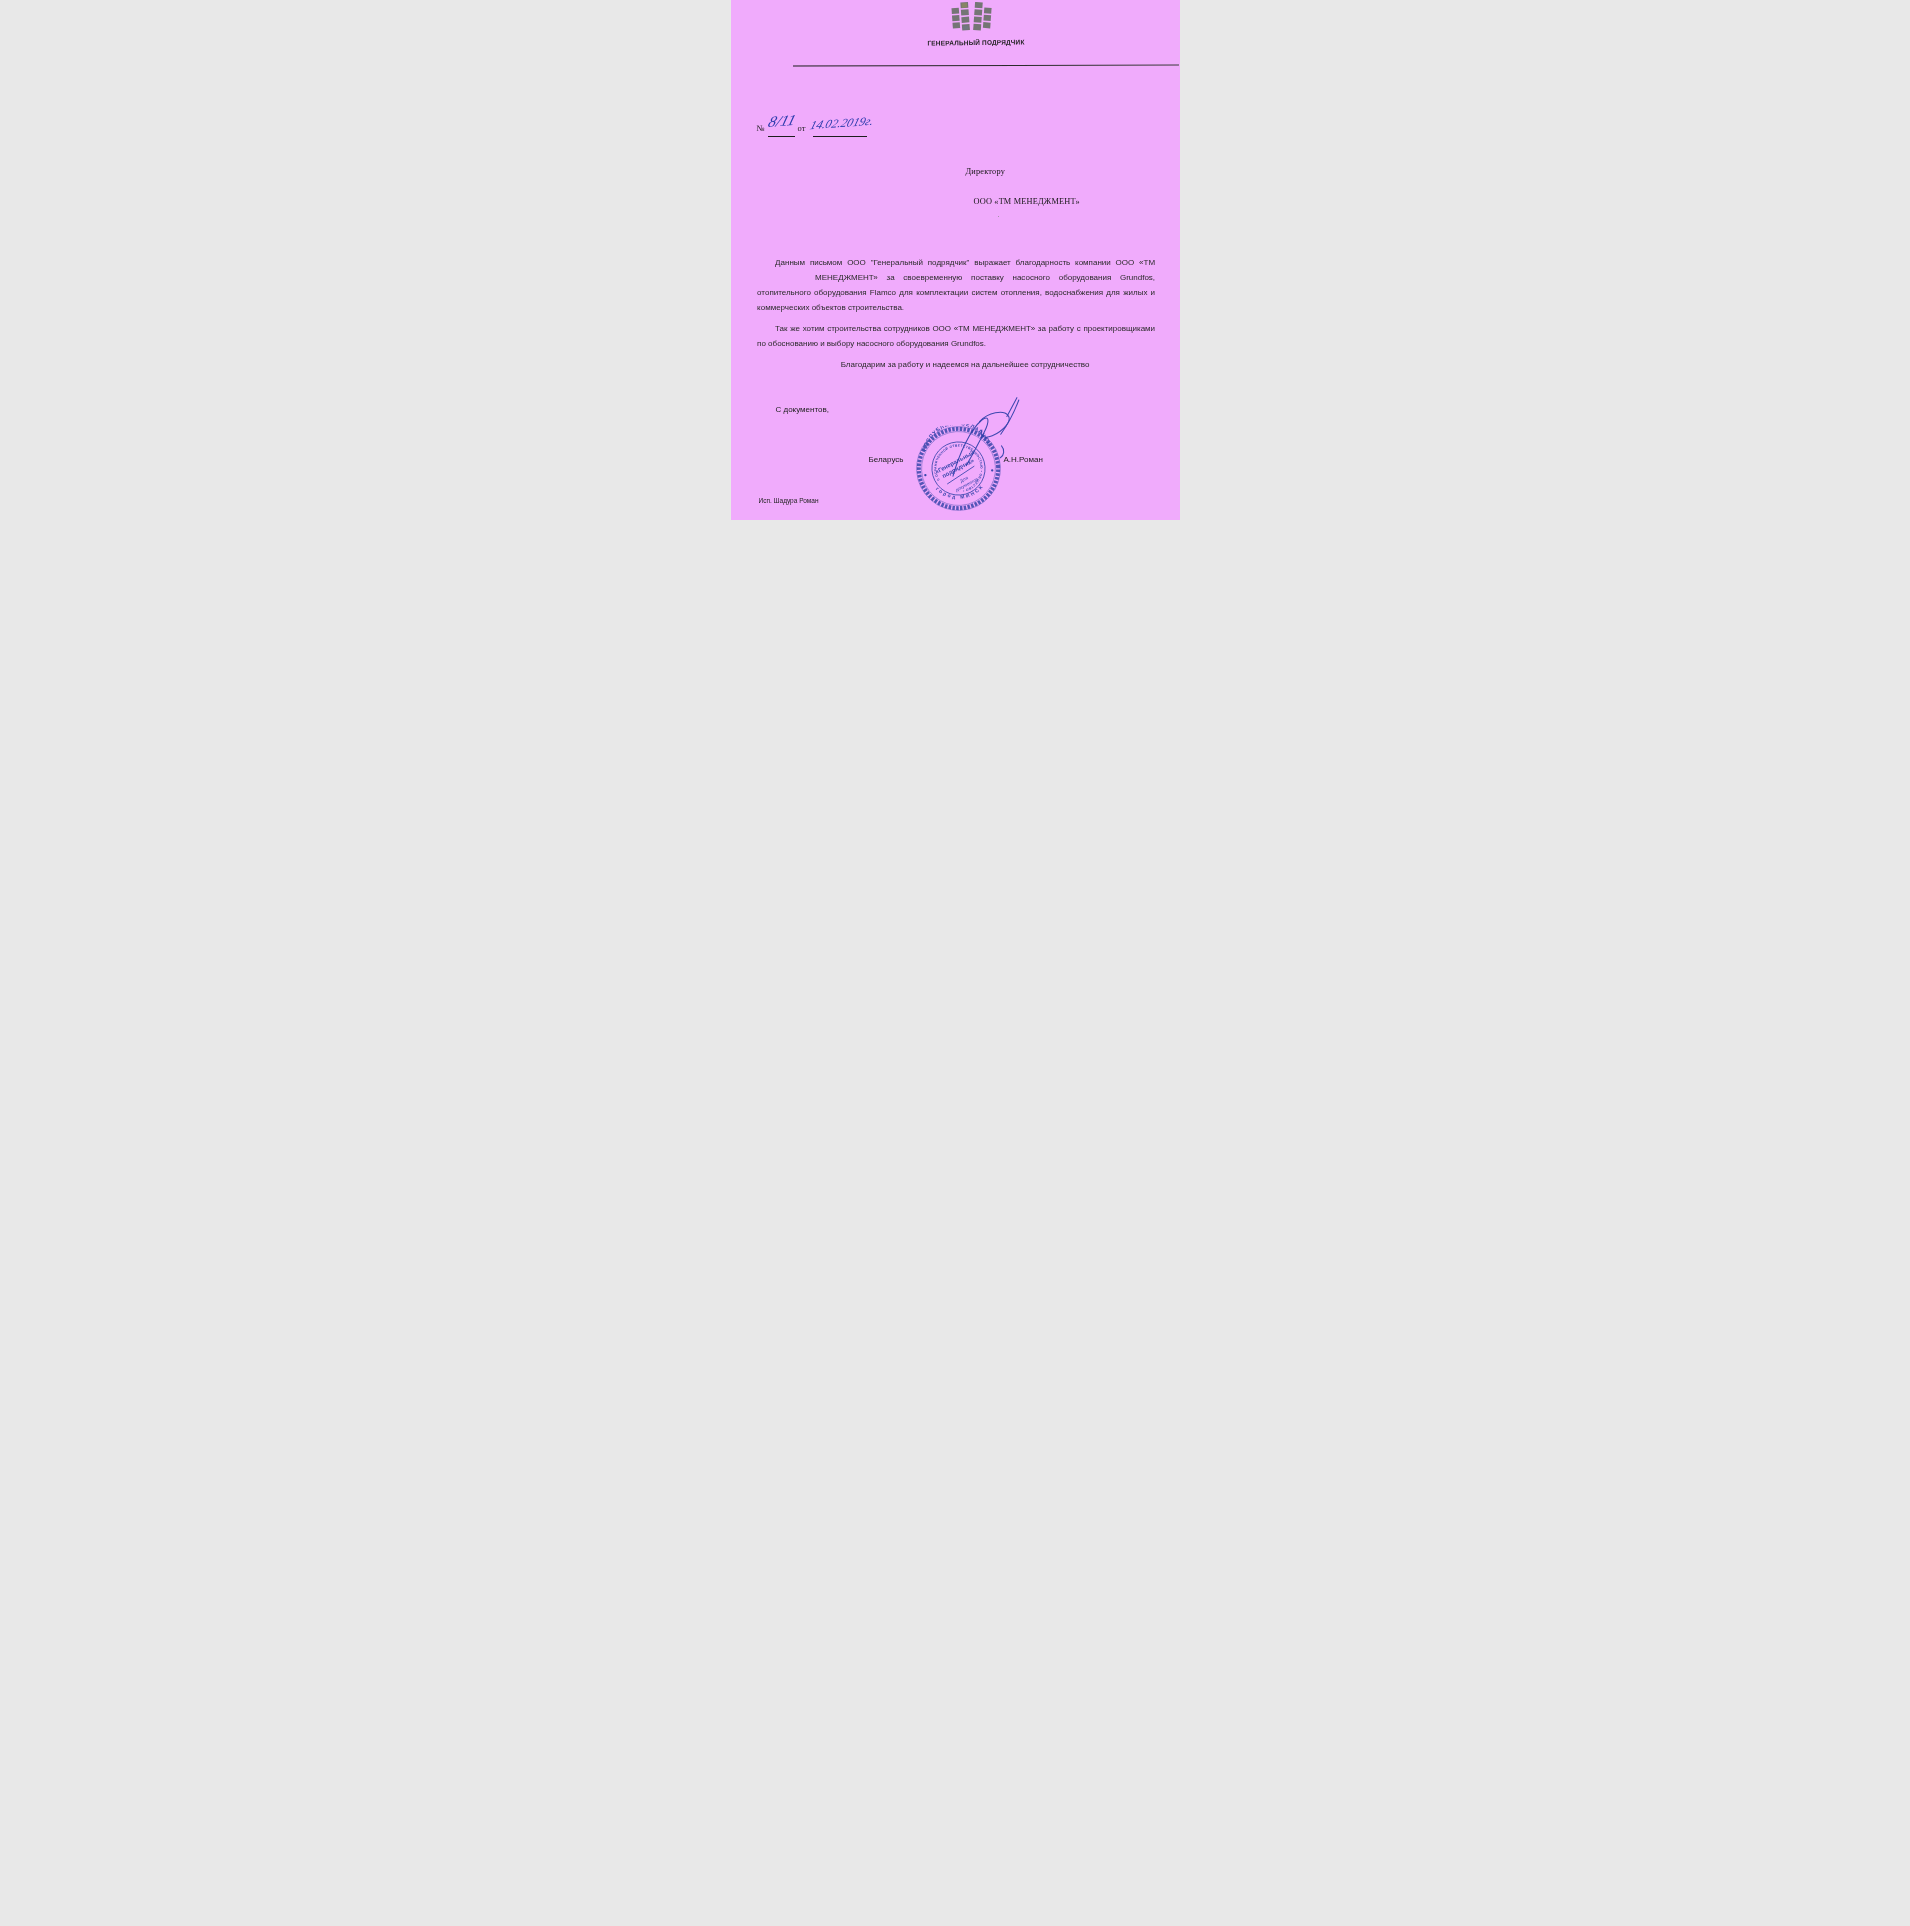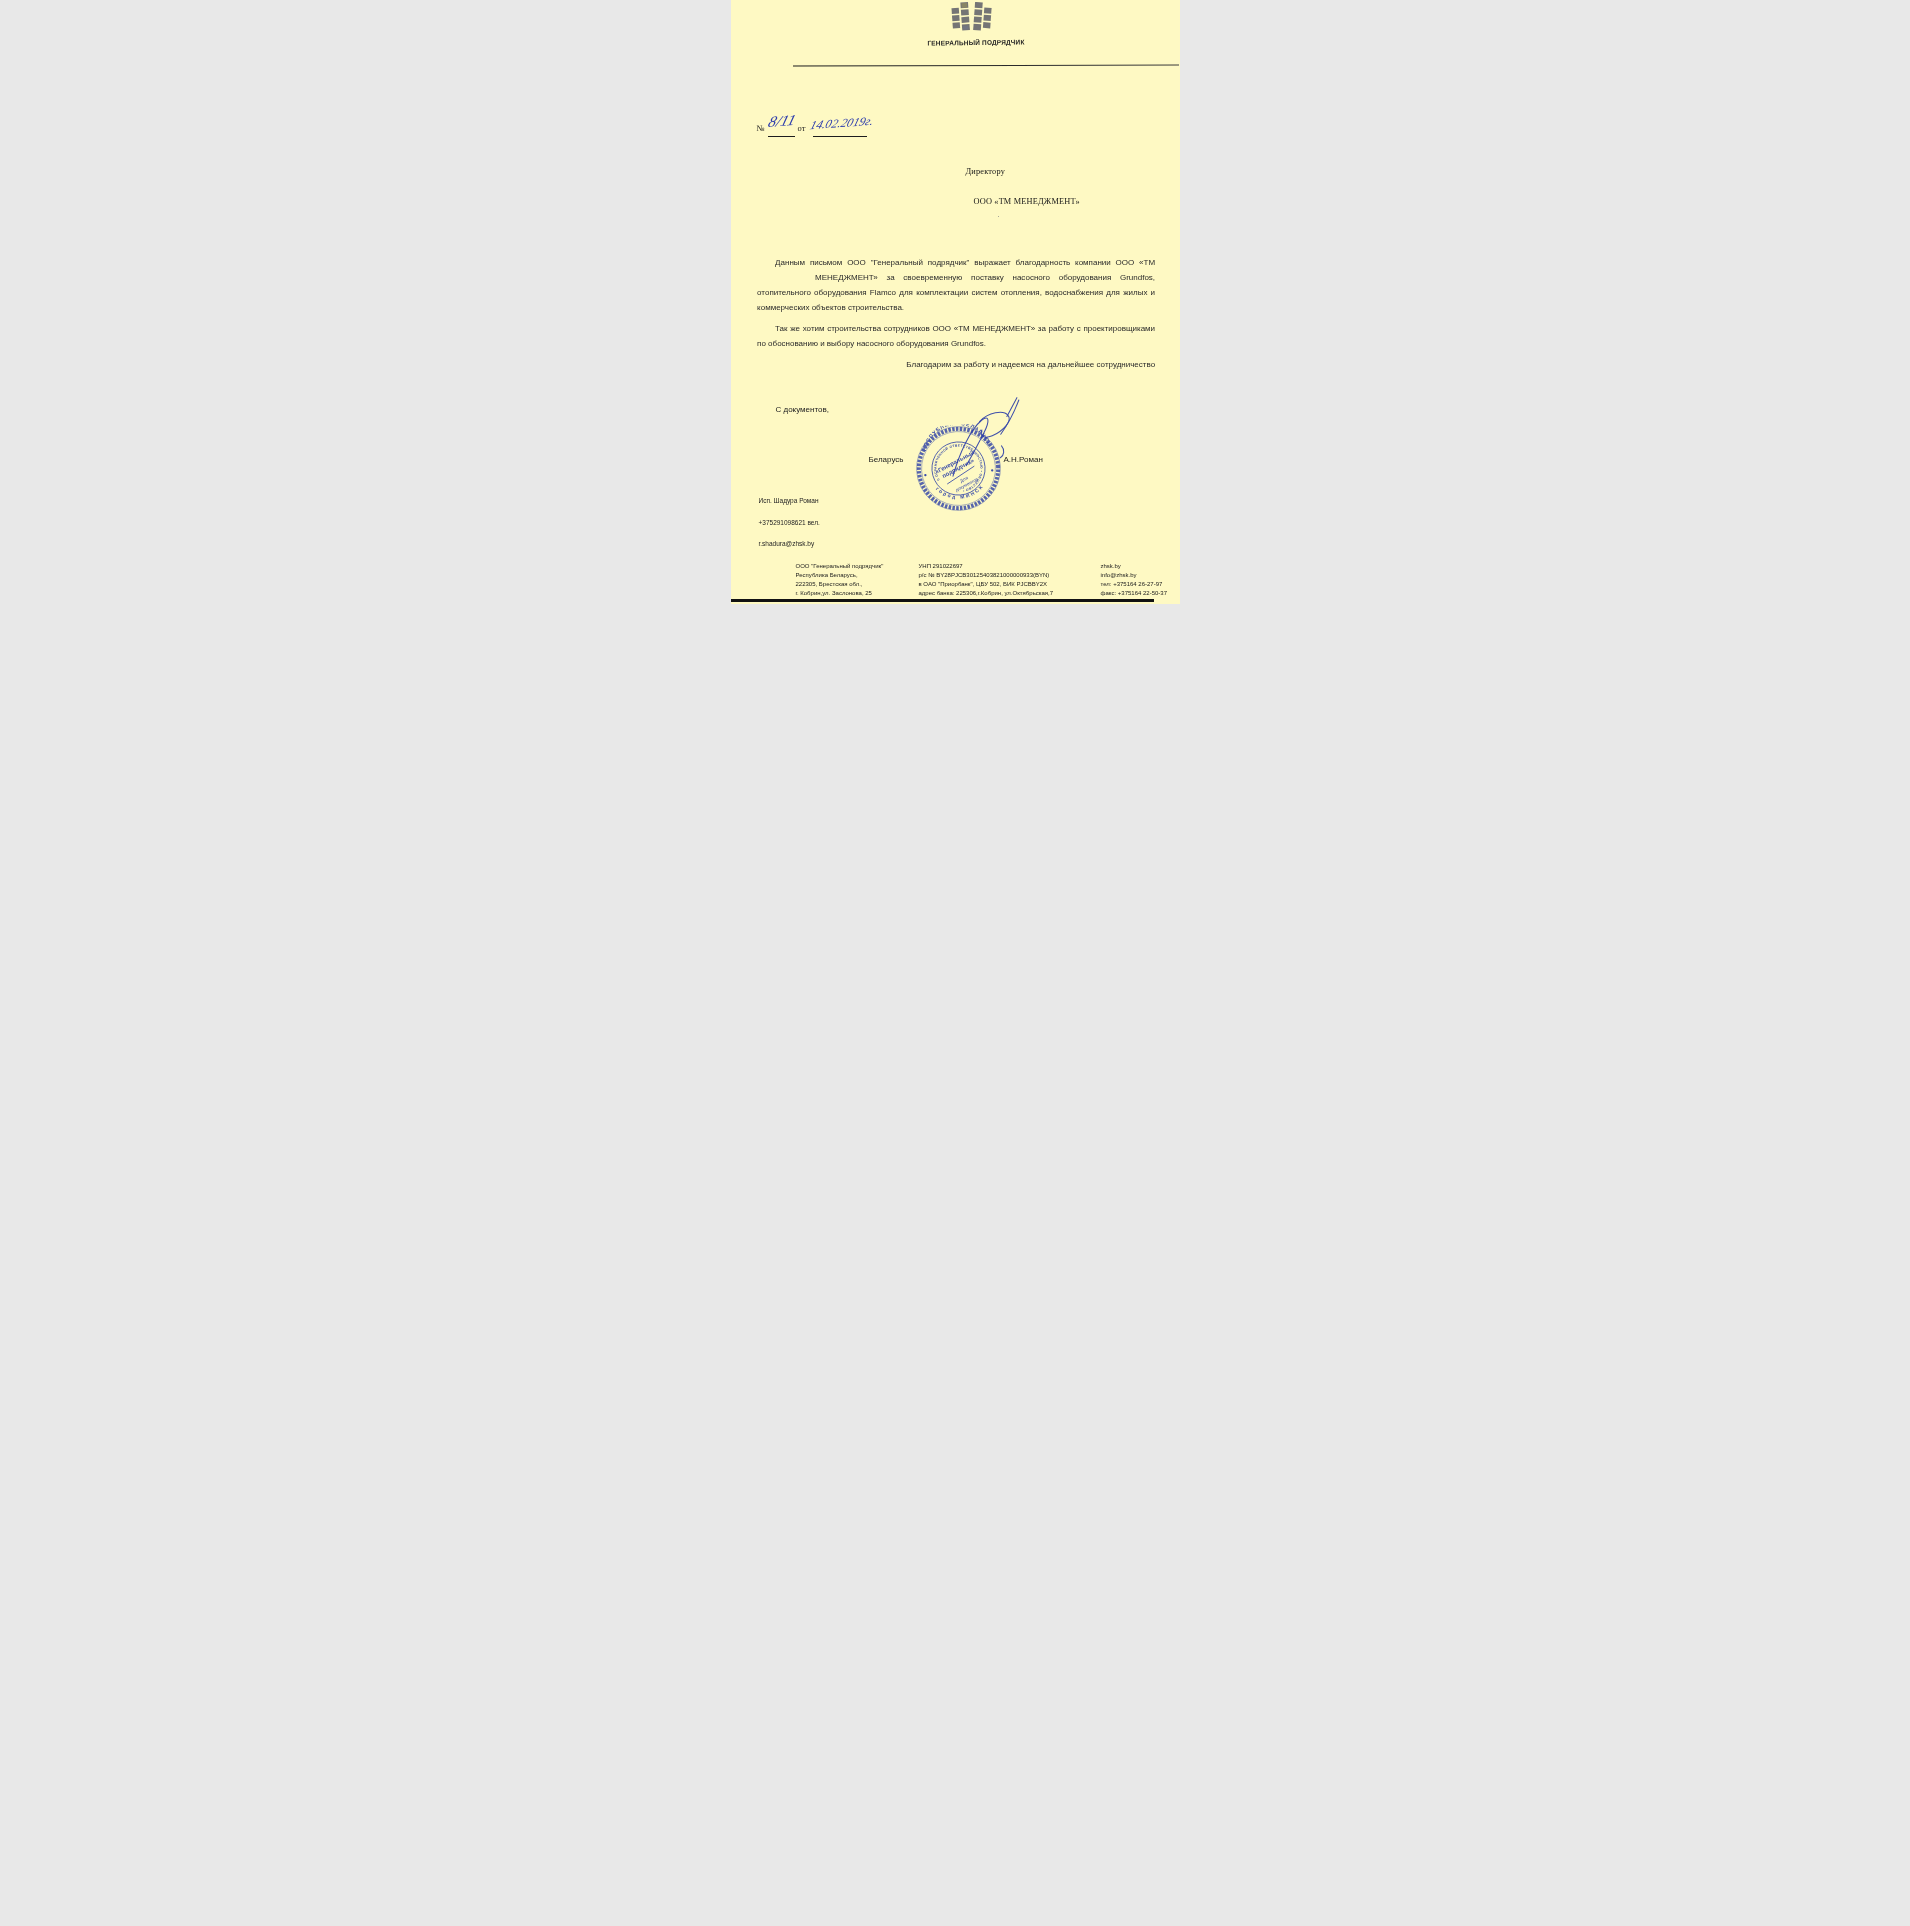--- a/index.html
+++ b/index.html
@@ -1,20 +1,20 @@
 <!DOCTYPE html>
 <html style="font-size:6.2px"><head>
 <meta charset="utf-8">
 <style>
   html,body{margin:0;padding:0;background:#e8e8e8;}
   .page{
     position:relative;
-    width:449px;height:604px;
+    width:449px;height:520px;
     margin:0 auto;
-    background:#fef9c3;
+    background:#f0abfc;
     overflow:hidden;
     font-family:"Liberation Sans",sans-serif;
     color:#262626;
   }
   .abs{position:absolute;}
 
   
   .lh-title{
     left:172px;top:39px;width:146px;
     text-align:center;
@@ -45,21 +45,21 @@
   .speck{width:1.2px;height:1.2px;border-radius:50%;background:#8a8a8a;}
 
   
   .body-text{
     left:26.6px;top:255px;width:398px;
     font-size:8px;line-height:15px;
     color:#2a2a2a;
     text-align:justify;
   }
   .body-text p{margin:0 0 6.2px 0;text-indent:18px;}
-  .body-text p.last{text-align:right;margin-bottom:14px;}
+  .body-text p.last{text-align:center;margin-bottom:14px;}
   .tm-gap{display:inline-block;width:58px;}
 
   .closing{left:45px;top:405px;font-size:8px;color:#232323;}
   .sig-row-pos{left:138px;top:455px;font-size:8px;color:#1d1d1d;}
   .sig-row-name{left:273px;top:455px;font-size:8px;color:#1d1d1d;}
 
   .executor{font-size:6.5px;color:#242424;}
   .exec1{left:28px;top:497px;}
   .exec2{left:28px;top:519px;}
   .exec3{left:28px;top:540px;}

